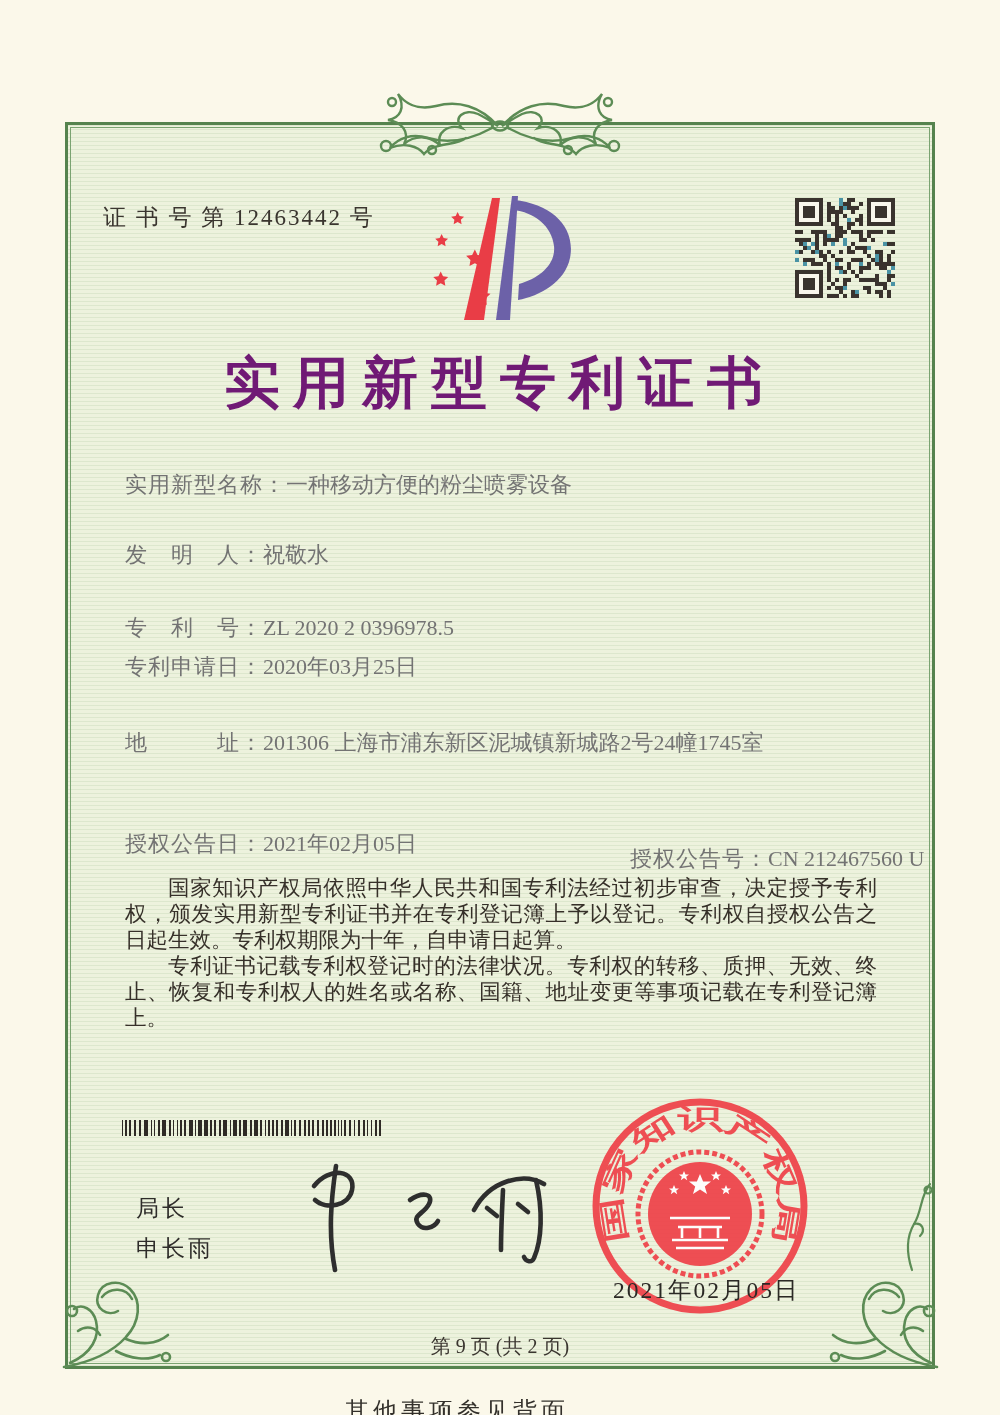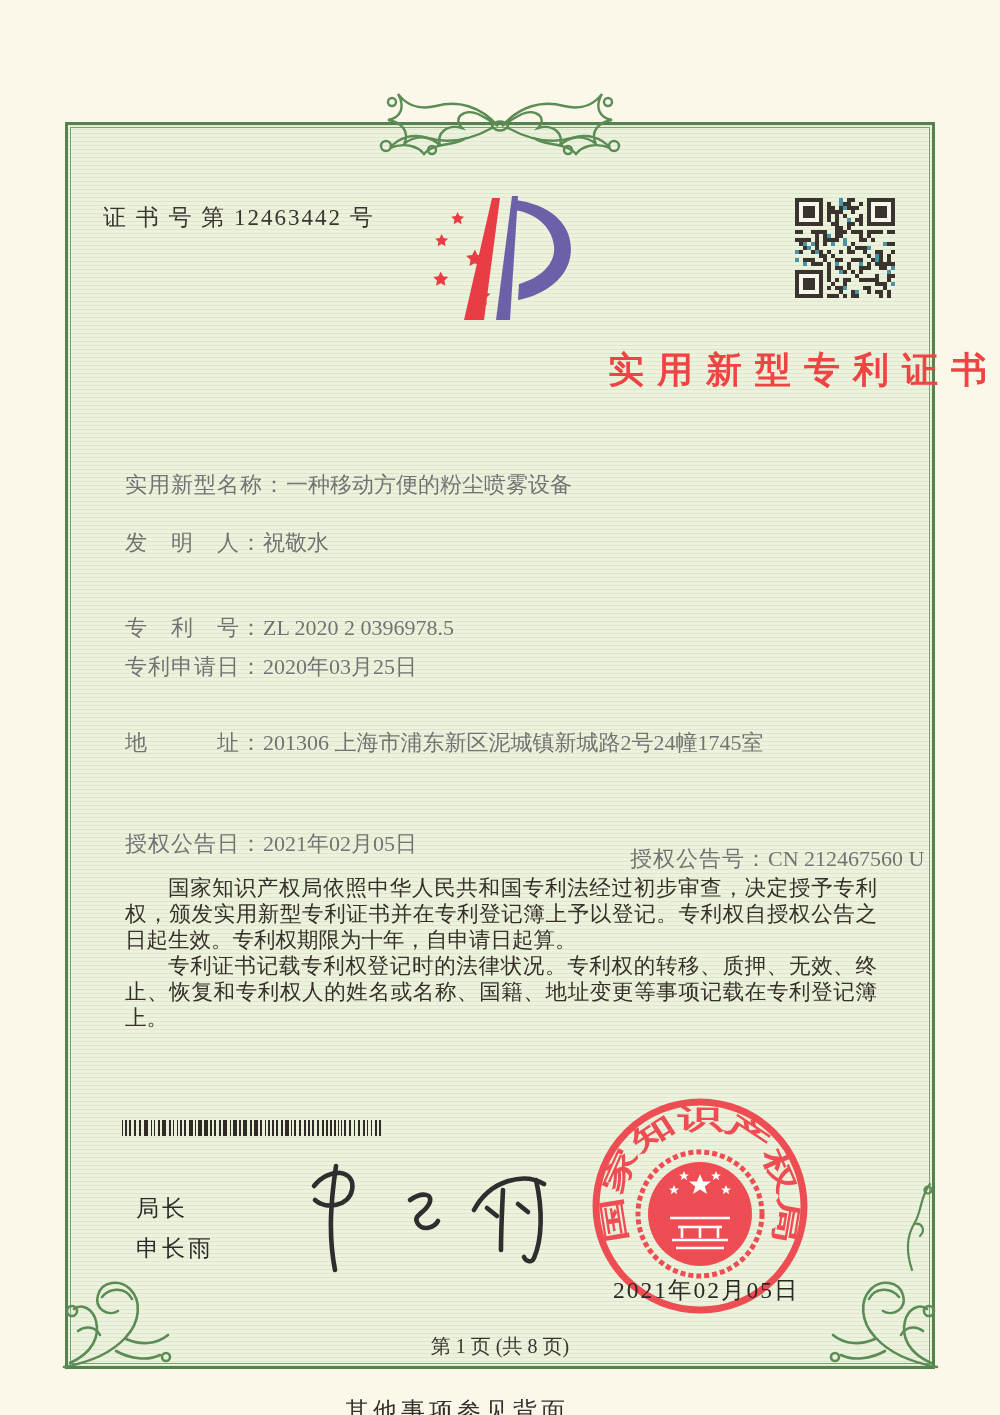--- a/index.html
+++ b/index.html
@@ -20,22 +20,22 @@
   .frame-inner {
     position:absolute; left:2px; top:2px; right:2px; bottom:2px;
     border:1px solid #7aa371; pointer-events:none;
   }
   .cert-no {
     position:absolute; left:103px; top:170px; font-size:23px; letter-spacing:2px; color:#3a352f;
   }
   .logo { position:absolute; left:418px; top:148px; }
   .qr { position:absolute; left:795px; top:166px; width:100px; height:100px; }
   .title {
-    position:absolute; left:0; top:314px; width:1000px; text-align:right;
-    font-size:36px; font-weight:bold; letter-spacing:13px; color:#ef4444;
+    position:absolute; left:0; top:314px; width:1000px; text-align:center;
+    font-size:56px; font-weight:bold; letter-spacing:13px; color:#701a75;
   }
   .field { position:absolute; left:125px; font-size:22px; white-space:nowrap; color:#737373; }
   .field .lab { letter-spacing:1px; }
   .grant-no { position:absolute; left:505px; top:15px; }
   .body-text {
     position:absolute; left:125px; top:843px; width:752px;
     font-size:21.5px; line-height:26px; text-align:justify; color:#363029;
   }
   .body-text p { text-indent:2em; }
   .barcode { position:absolute; left:122px; top:1088px; width:262px; height:16px; }
@@ -342,21 +342,21 @@
         <rect x="4" y="76" width="20" height="20" fill="#f9f6ec"></rect>
         <rect x="8" y="80" width="12" height="12" fill="#3a332e"></rect>
       </svg>
     </div>
 
   <div class="title">实用新型专利证书</div>
 
   <div class="field" style="top:438px">
     <span class="lab">实用新型名称：</span><span>一种移动方便的粉尘喷雾设备</span>
   </div>
-  <div class="field" style="top:496px">
+  <div class="field" style="top:508px">
     <span class="lab">发　明　人：</span><span>祝敬水</span>
   </div>
   <div class="field" style="top:581px">
     <span class="lab">专　利　号：</span><span>ZL 2020 2 0396978.5</span>
   </div>
   <div class="field" style="top:620px">
     <span class="lab">专利申请日：</span><span>2020年03月25日</span>
   </div>
   <div class="field" style="top:696px">
     <span class="lab">地　　　址：</span><span>201306 上海市浦东新区泥城镇新城路2号24幢1745室</span>
@@ -474,17 +474,17 @@
         <path d="M92,135 L136,135"></path>
         <path d="M96,135 L96,146 M114,135 L114,146 M132,135 L132,146"></path>
         <path d="M86,148 L142,148"></path>
         <path d="M90,156 L138,156"></path>
       </g>
     </g>
   </svg>
 
   <div class="seal-date">2021年02月05日</div>
 
-  <div class="page-num">第 1 页 (共 8 页)</div>
+  <div class="page-num">第 9 页 (共 2 页)</div>
 
   <div class="back-note">其他事项参见背面</div>
 
 </div>
 
 </body></html>

